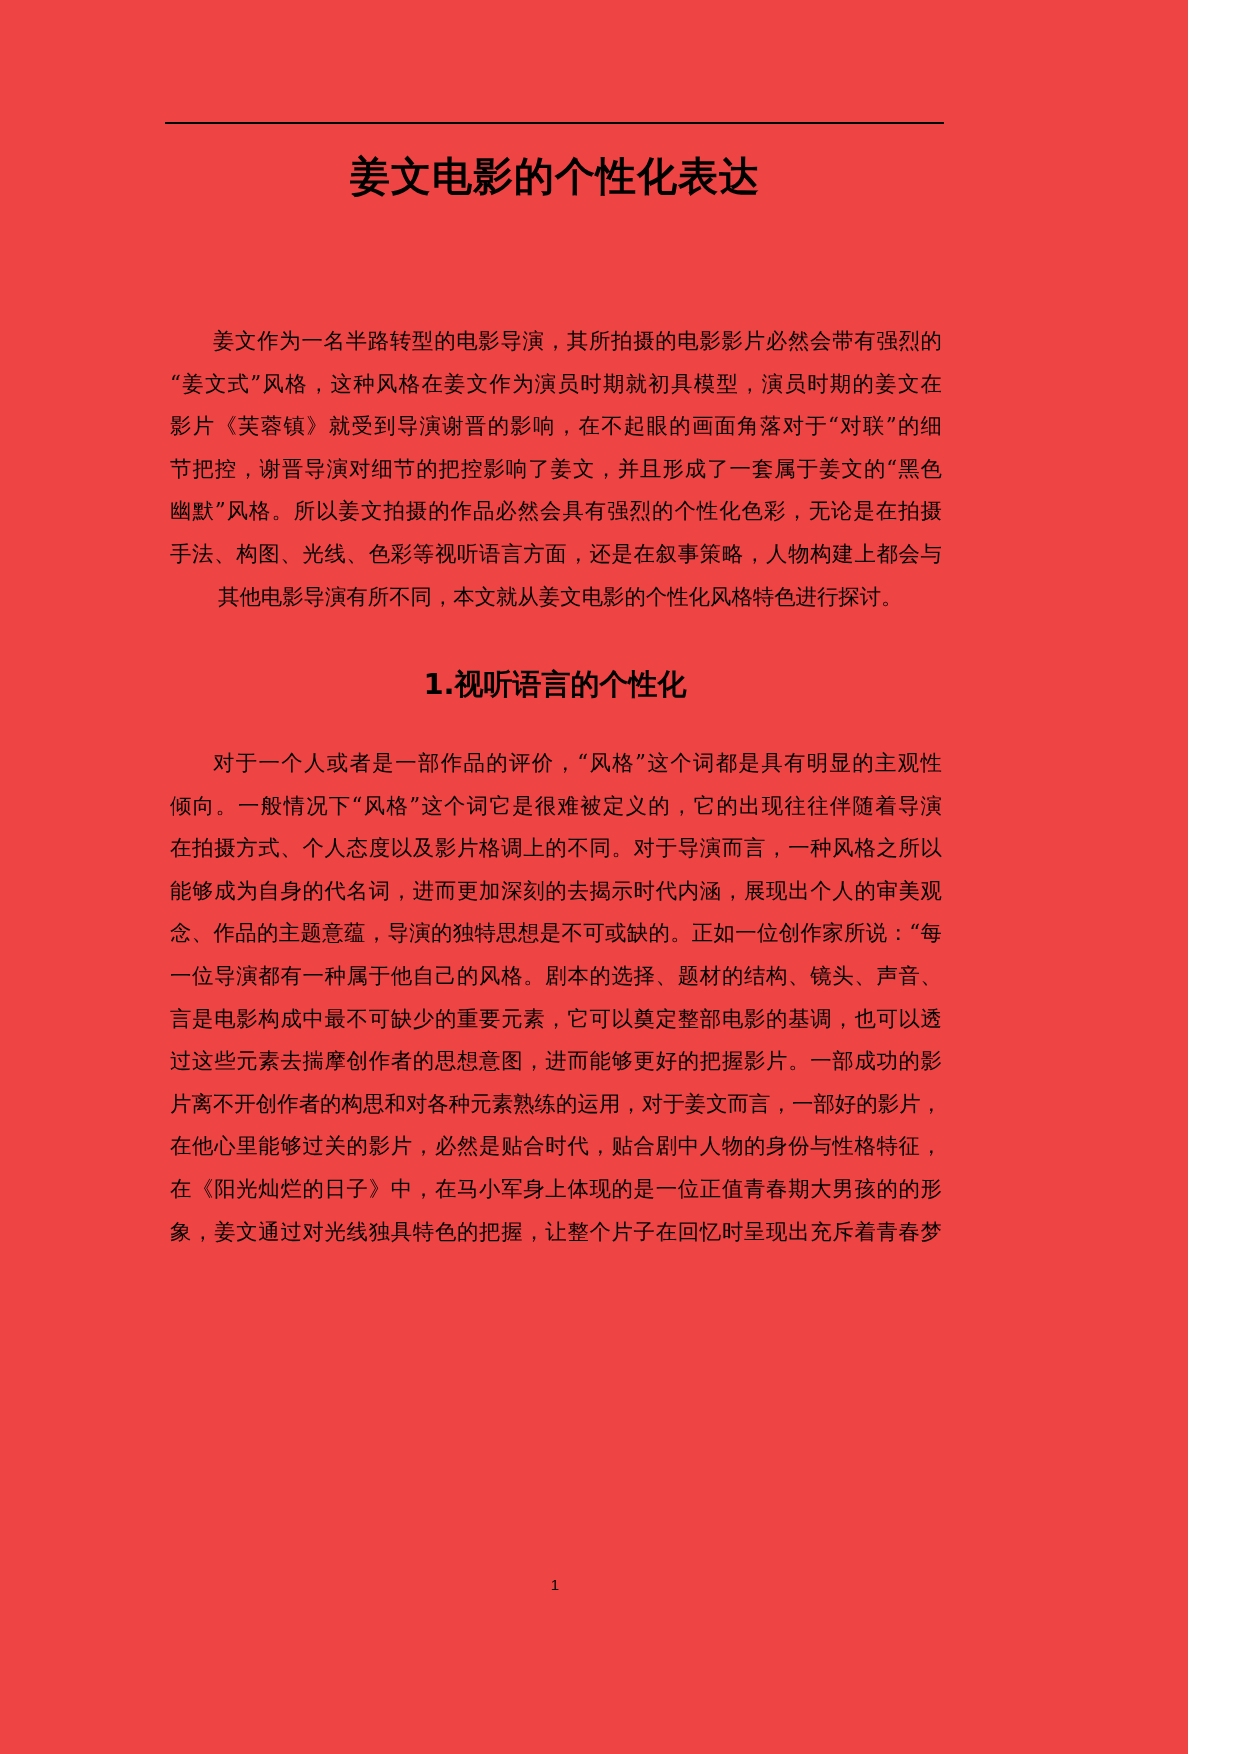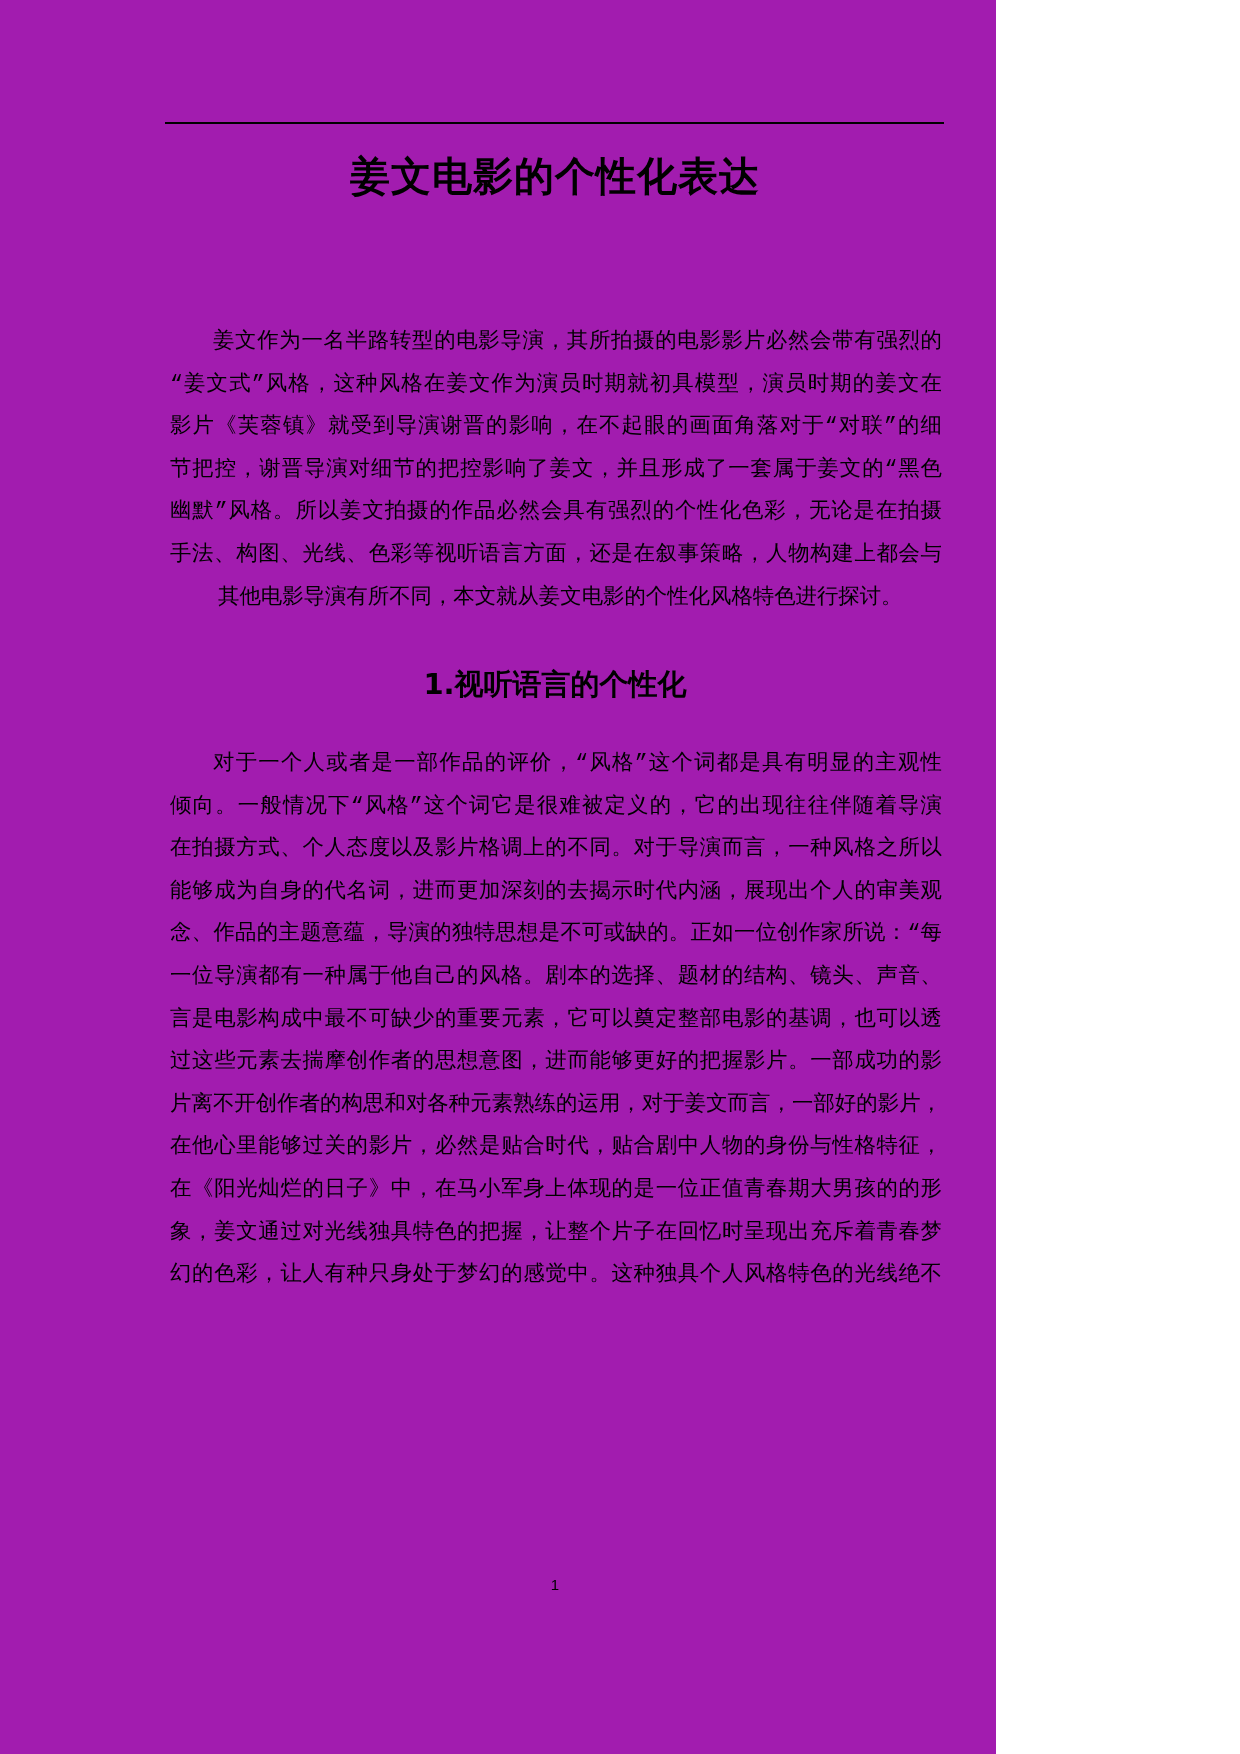--- a/index.html
+++ b/index.html
@@ -11,23 +11,23 @@
       width: 1240px;
       height: 1754px;
       position: relative;
       overflow: hidden;
       font-family: "DejaVu Serif", "Liberation Serif", serif;
       color: #000000;
     }
     .page {
       position: absolute;
       left: 0; top: 0;
-      width: 996px;
+      width: 1188px;
       height: 1754px;
-      background: #a21caf;
+      background: #ef4444;
     }
     .header-rule {
       position: absolute;
       left: 165px;
       top: 122px;
       width: 779px;
       height: 0;
       border-top: 2px solid #000000;
     }
     .title {
@@ -71,21 +71,20 @@
       width: 772px;
     }
     .line {
       display: block;
       height: 42.6px;
       line-height: 42.6px;
       font-size: 21.4px;
       white-space: nowrap;
       text-align: justify;
       text-align-last: justify;
-      font-family: Liberation Mono, monospace;
     }
     .line.indent {
       padding-left: 43px;
     }
     .line.last {
       text-align-last: left;
       margin-left: 48px;
     }
     .para-1 { top: 320px; }
     .para-2 { top: 742px; }
@@ -128,18 +127,17 @@
     <span class="line">在拍摄方式、个人态度以及影片格调上的不同。对于导演而言，一种风格之所以</span>
     <span class="line">能够成为自身的代名词，进而更加深刻的去揭示时代内涵，展现出个人的审美观</span>
     <span class="line">念、作品的主题意蕴，导演的独特思想是不可或缺的。正如一位创作家所说：“每</span>
     <span class="line">一位导演都有一种属于他自己的风格。剧本的选择、题材的结构、镜头、声音、</span>
     <span class="line">言是电影构成中最不可缺少的重要元素，它可以奠定整部电影的基调，也可以透</span>
     <span class="line">过这些元素去揣摩创作者的思想意图，进而能够更好的把握影片。一部成功的影</span>
     <span class="line">片离不开创作者的构思和对各种元素熟练的运用，对于姜文而言，一部好的影片，</span>
     <span class="line">在他心里能够过关的影片，必然是贴合时代，贴合剧中人物的身份与性格特征，</span>
     <span class="line">在《阳光灿烂的日子》中，在马小军身上体现的是一位正值青春期大男孩的的形</span>
     <span class="line">象，姜文通过对光线独具特色的把握，让整个片子在回忆时呈现出充斥着青春梦</span>
-    <span class="line">幻的色彩，让人有种只身处于梦幻的感觉中。这种独具个人风格特色的光线绝不</span>
   </div>
 
   <div class="page-number">1</div>
 
 </div>
 
 </body></html>

